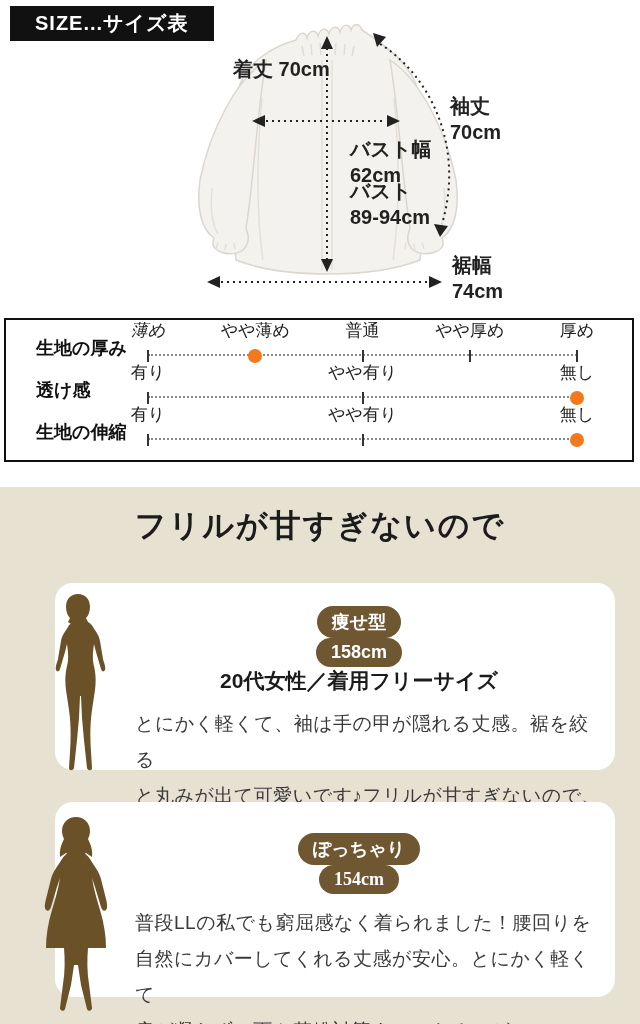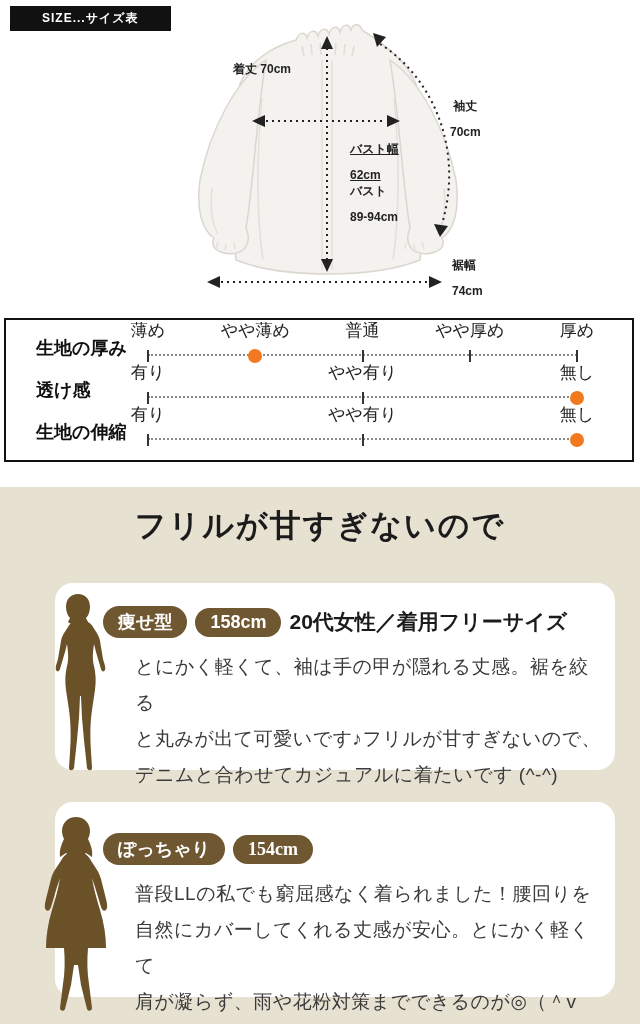--- a/index.html
+++ b/index.html
@@ -1,30 +1,30 @@
 <!DOCTYPE html>
 <html><head>
 <meta charset="utf-8">
 <style>
   html,body{margin:0;padding:0;}
   body{font-family:"Liberation Sans","DejaVu Sans",sans-serif;background:#ffffff;}
   .page{position:relative;width:640px;height:1024px;background:#ffffff;overflow:hidden;}
 
   
   .header-badge{position:absolute;left:10px;top:6px;background:#111;color:#fff;
-    font-size:12px;font-weight:bold;padding:4px 32px;letter-spacing:1px;}
+    font-size:20px;font-weight:bold;padding:4px 25px;letter-spacing:1px;}
 
   
   .figure-area{position:absolute;left:0;top:0;width:640px;height:315px;}
   .figure-area svg{position:absolute;left:90px;top:20px;}
-  .m-label{position:absolute;font-size:12px;font-weight:bold;color:#222;
+  .m-label{position:absolute;font-size:20px;font-weight:bold;color:#222;
     line-height:26px;white-space:pre-line;}
   .lbl-length{left:233px;top:56px;}
-  .lbl-sleeve{left:450px;top:93px;text-align:center;}
-  .lbl-bustwidth{left:350px;top:136px;text-decoration:underline;}
+  .lbl-sleeve{left:450px;top:93px;}
+  .lbl-bustwidth{left:350px;top:136px;}
   .lbl-bust{left:350px;top:178px;}
   .lbl-hem{left:452px;top:252px;}
 
   
   .spec-table{position:absolute;left:4px;top:318px;width:626px;height:138px;
     border:2px solid #111;background:#fff;padding-top:2px;box-sizing:content-box;}
   .spec-row{position:relative;height:42px;}
   .spec-label{position:absolute;left:30px;bottom:4px;font-size:18px;font-weight:bold;color:#111;}
   .spec-scale{position:absolute;left:142px;right:55px;top:0;bottom:0;}
   .spec-line{position:absolute;left:0;right:0;bottom:8px;border-top:2px dotted #888;}
@@ -32,21 +32,21 @@
   .spec-lv{position:absolute;bottom:22px;font-size:17px;color:#222;transform:translateX(-50%);white-space:nowrap;}
   .spec-dot{position:absolute;width:14px;height:14px;border-radius:50%;bottom:1px;transform:translateX(-50%);}
 
   
   .staff-section{position:absolute;left:0;top:487px;width:640px;height:537px;background:#e7e1d2;}
   .staff-heading{position:absolute;left:0;top:18px;width:640px;text-align:center;
     font-size:31px;font-weight:bold;color:#1b1b1b;letter-spacing:2px;margin:0;}
   .staff-card{position:absolute;left:55px;width:560px;background:#fff;border-radius:18px;}
   .card-1{top:96px;height:187px;}
   .card-2{top:315px;height:195px;}
-  .card-meta{display:flex;align-items:center;gap:8px;padding-left:48px;}
+  .card-meta{display:flex;align-items:center;padding-left:48px;flex-direction:column;}
   .card-1 .card-meta{padding-top:23px;}
   .card-2 .card-meta{padding-top:31px;font-family:Liberation Serif, serif;}
   .badge{background:#6f5731;color:#fff;font-size:18px;font-weight:bold;
     padding:4px 15px;border-radius:999px;white-space:nowrap;}
   .profile{font-size:21px;font-weight:bold;color:#1b1b1b;white-space:nowrap;}
   .comment{margin:11px 8px 0 80px;font-size:19px;line-height:36px;letter-spacing:0.5px;
     color:#3a3a3a;white-space:pre-line;}
   .silhouette{position:absolute;}
   .sil-1{left:45px;top:106px;}
   .sil-2{left:36px;top:328px;}
@@ -118,21 +118,21 @@
     <div class="m-label lbl-hem">裾幅
 74cm</div>
   </div>
 
   <div class="spec-table">
       <div class="spec-row">
         <div class="spec-label">生地の厚み</div>
         <div class="spec-scale">
           <div class="spec-line"></div>
           <span class="spec-tick" style="left: 0%;"></span>
-          <span class="spec-lv" style="left: 0%;">薄め</span>
+          <span class="spec-lv" style="left: 0%; font-style: italic;">薄め</span>
           <span class="spec-tick" style="left: 25%;"></span>
           <span class="spec-lv" style="left: 25%;">やや薄め</span>
           <span class="spec-tick" style="left: 50%;"></span>
           <span class="spec-lv" style="left: 50%;">普通</span>
           <span class="spec-tick" style="left: 75%;"></span>
           <span class="spec-lv" style="left: 75%;">やや厚め</span>
           <span class="spec-tick" style="left: 100%;"></span>
           <span class="spec-lv" style="left: 100%;">厚め</span>
           <span class="spec-dot" style="left: 25%; background: rgb(242, 121, 29);"></span>
         </div>

